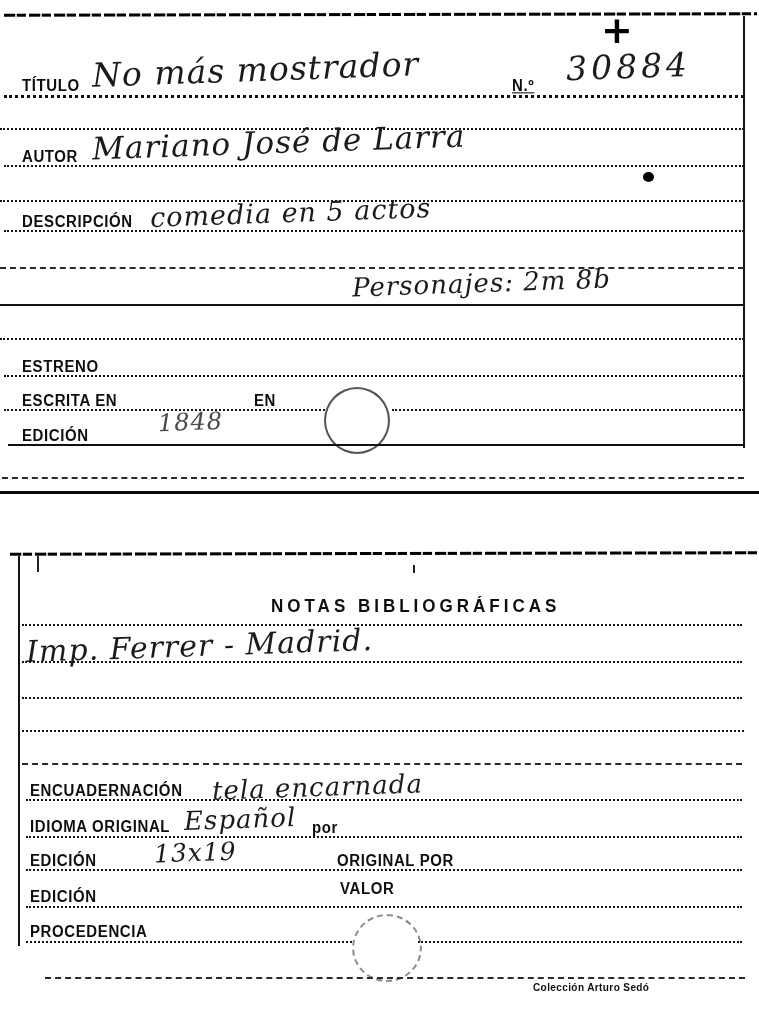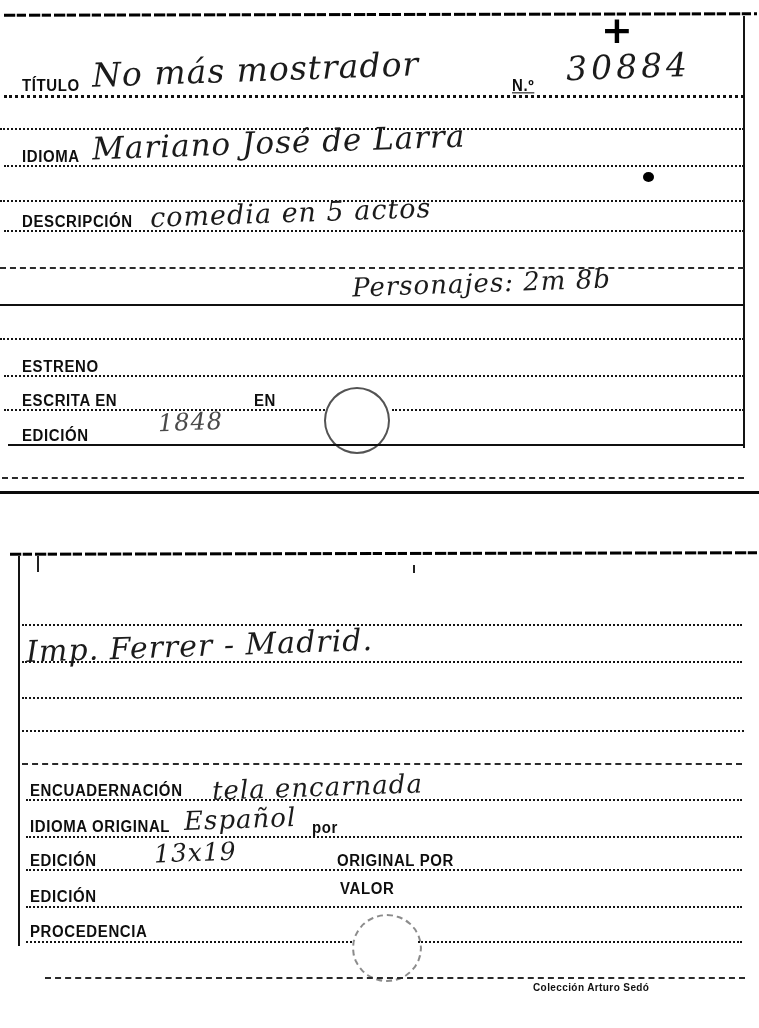--- a/index.html
+++ b/index.html
@@ -60,21 +60,21 @@
   <div class="cross" style="left:601px; top:8px; font-size:38px;">+</div>
 
   <div class="lbl" style="left:22px; top:77px;">TÍTULO</div>
   <div class="hand" style="left:92px; top:50px; font-size:33px;">No más mostrador</div>
   <div class="lbl" style="left:512px; top:77px;text-decoration:underline;">N.º</div>
   <div class="hand" style="left:566px; top:47px; font-size:33px; letter-spacing:4px;">30884</div>
   <div class="line dotted3" style="left:4px;  top:95px;  width:740px;"></div>
 
   <div class="line dotted" style="left:0px;  top:128px; width:744px;"></div>
 
-  <div class="lbl" style="left:22px; top:148px;">IDIOMA</div>
+  <div class="lbl" style="left:22px; top:148px;">AUTOR</div>
   <div class="hand" style="left:92px; top:124px; font-size:31px;">Mariano José de Larra</div>
   <div class="line dotted" style="left:4px;  top:165px; width:740px;"></div>
 
   <div class="dot" style="left:643px; top:172px; width:11px; height:10px;"></div>
 
   <div class="line dotted" style="left:0px;  top:200px; width:744px;"></div>
 
   <div class="lbl" style="left:22px; top:213px;">DESCRIPCIÓN</div>
   <div class="hand" style="left:150px; top:197px; font-size:27px;">comedia en 5 actos</div>
   <div class="line dotted" style="left:4px;  top:230px; width:740px;"></div>
@@ -101,20 +101,21 @@
   <div class="line solid" style="left:8px;  top:444px; width:736px;"></div>
 
   <div class="line dashed" style="left:2px;  top:477px; width:742px;"></div>
   <div class="line solid3" style="left:0px; top:491px; width:759px;"></div>
 
   <div class="rough" style="left:10px; top:552px; width:749px;"></div>
   <div class="vline" style="left:18px; top:556px; height:390px;"></div>
   <div class="artifact" style="left:37px; top:556px; width:2px; height:16px;"></div>
   <div class="artifact" style="left:413px; top:565px; width:2px; height:8px;"></div>
 
+  <div class="header-caps" style="left:271px; top:597px;">NOTAS BIBLIOGRÁFICAS</div>
   <div class="line dotted" style="left:22px; top:624px; width:720px;"></div>
 
   <div class="hand" style="left:26px; top:628px; font-size:30px;">Imp. Ferrer - Madrid.</div>
   <div class="line dotted" style="left:22px; top:661px; width:720px;"></div>
 
   <div class="line dotted" style="left:22px; top:697px; width:720px;"></div>
   <div class="line dotted" style="left:22px; top:730px; width:722px;"></div>
   <div class="line dashed" style="left:22px; top:763px; width:720px;"></div>
 
   <div class="lbl" style="left:30px; top:782px;">ENCUADERNACIÓN</div>

